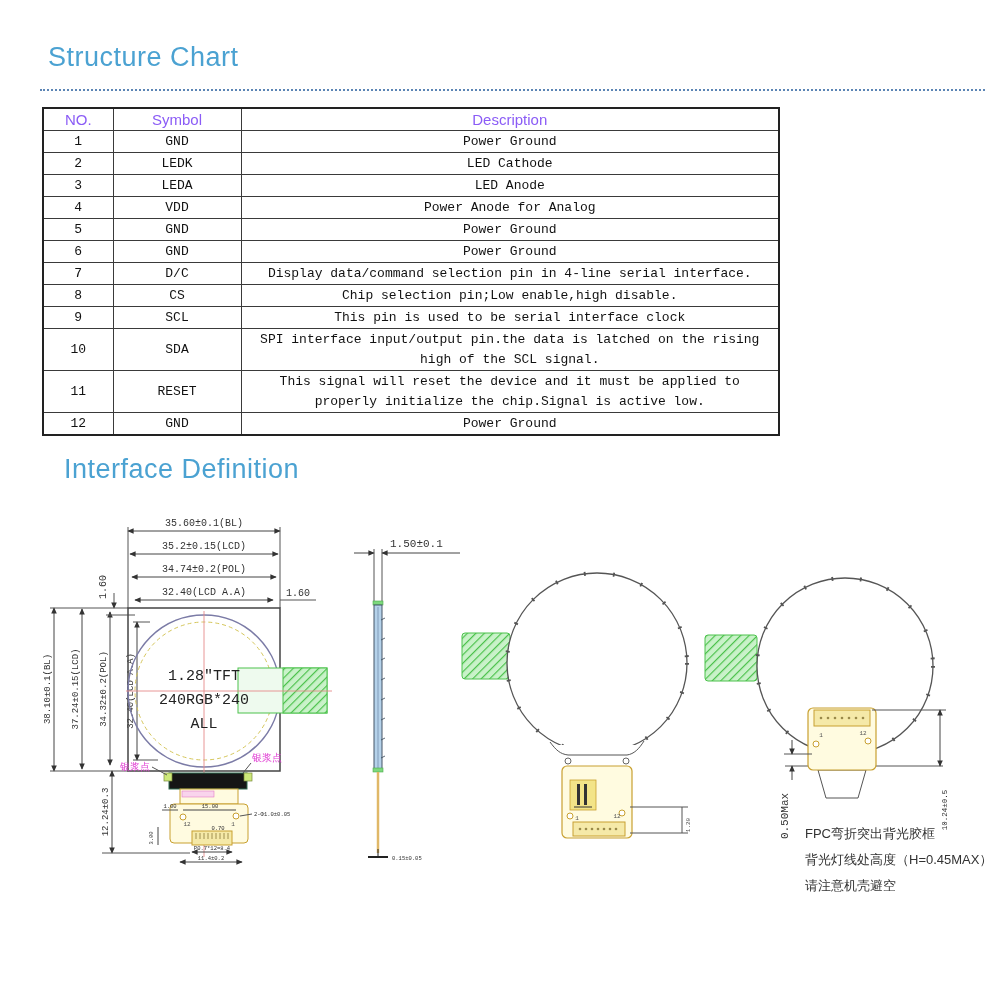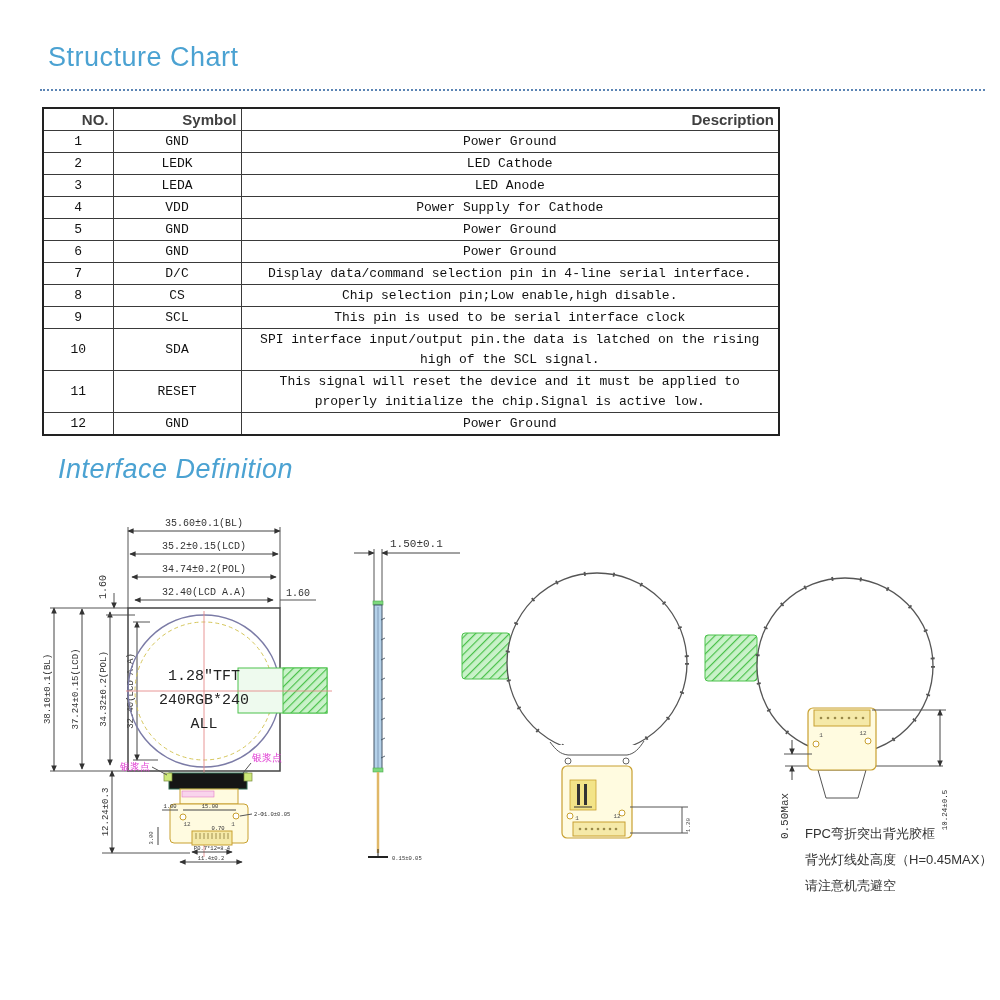--- a/index.html
+++ b/index.html
@@ -1,30 +1,30 @@
 <!DOCTYPE html>
 <html><head>
 <meta charset="utf-8">
 <style>
   html,body{margin:0;padding:0;background:#fff;}
   .page{position:relative;width:1000px;height:1000px;background:#ffffff;overflow:hidden;
         font-family:"Liberation Sans",sans-serif;}
   .sec-title{position:absolute;font-family:"Liberation Sans",sans-serif;font-size:27px;
              font-weight:400;color:#4ba2d2;letter-spacing:.5px;}
   #title-structure{left:48px;top:42px;}
-  #title-interface{left:58px;top:454px;font-style:italic;}
+  #title-interface{left:64px;top:454px;}
   .dotted-rule{position:absolute;left:40px;top:89px;width:945px;height:0;
                border-top:2px dotted #5c85b5;}
   
   table.pins{position:absolute;left:42px;top:107px;width:736px;border-collapse:collapse;
              table-layout:fixed;}
   table.pins th,table.pins td{border:1px solid #3a3a3a;padding:0 4px;vertical-align:middle;}
   table.pins{border:2px solid #222;}
-  table.pins th{font-family:"Liberation Sans",sans-serif;font-size:15px;font-weight:bold;
-                text-align:right;height:21px;color:#404040;}
+  table.pins th{font-family:"Liberation Sans",sans-serif;font-size:15px;font-weight:normal;
+                text-align:center;height:21px;color:#8b5cf6;}
   table.pins td{font-family:"Liberation Mono",monospace;font-size:13px;color:#111;
                 height:21px;line-height:20px;}
   td.c-no,td.c-sym{text-align:center;}
   td.c-desc{text-align:center;}
   col.w-no{width:70px;} col.w-sym{width:128px;} col.w-desc{width:538px;}
   
   .drawing{position:absolute;}
   #dwg-front{left:40px;top:505px;}
   #dwg-side{left:352px;top:515px;}
   #dwg-back-flat{left:450px;top:548px;}
@@ -69,21 +69,21 @@
           <td class="c-desc">LED Cathode</td>
         </tr>
     <tr>
           <td class="c-no">3</td>
           <td class="c-sym">LEDA</td>
           <td class="c-desc">LED Anode</td>
         </tr>
     <tr>
           <td class="c-no">4</td>
           <td class="c-sym">VDD</td>
-          <td class="c-desc">Power Supply for Cathode</td>
+          <td class="c-desc">Power Anode for Analog</td>
         </tr>
     <tr>
           <td class="c-no">5</td>
           <td class="c-sym">GND</td>
           <td class="c-desc">Power Ground</td>
         </tr>
     <tr>
           <td class="c-no">6</td>
           <td class="c-sym">GND</td>
           <td class="c-desc">Power Ground</td>

